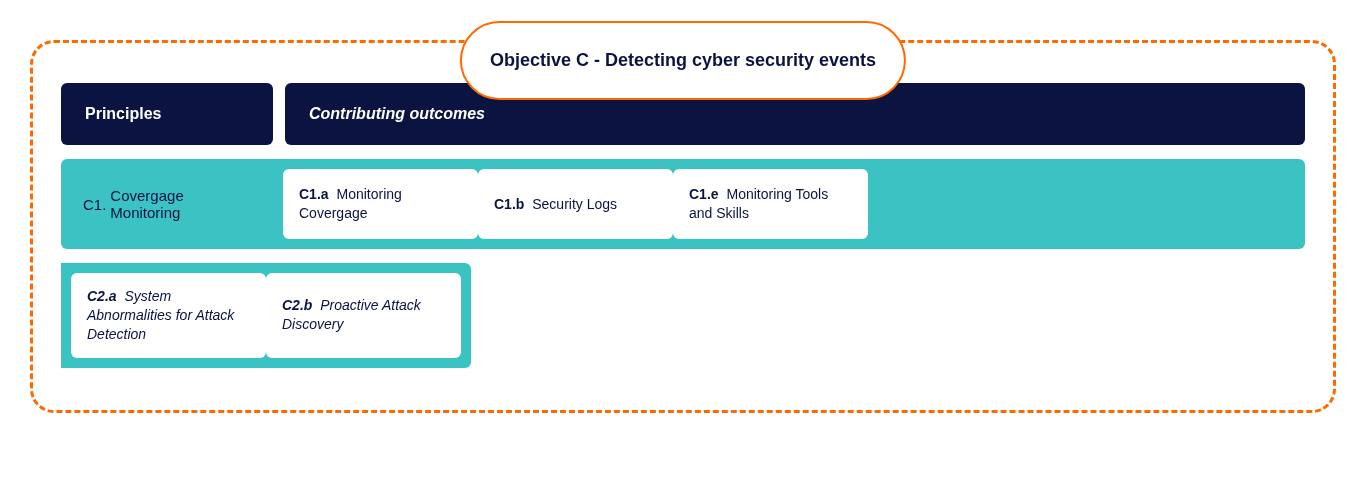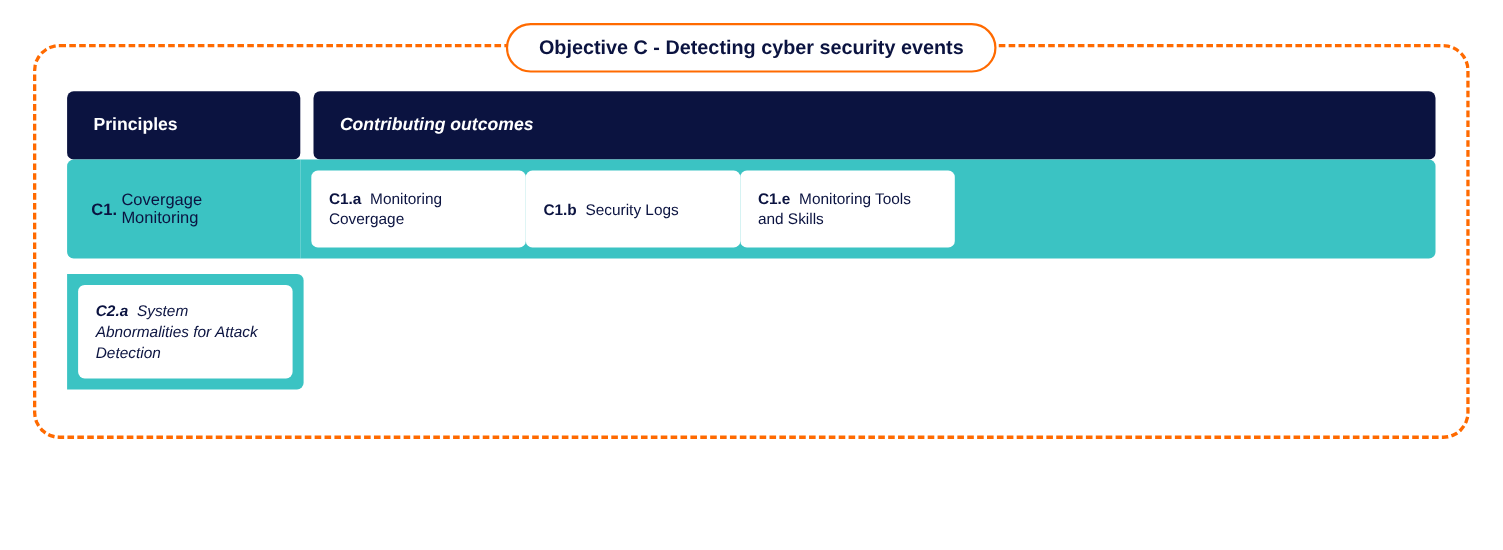--- a/index.html
+++ b/index.html
@@ -17,29 +17,30 @@
     padding: 40px 28px 28px 28px;
   }
   .title-badge {
     position: absolute;
     top: -22px;
     left: 50%;
     transform: translateX(-50%);
     background: #fff;
     border: 2px solid #ff6a00;
     border-radius: 999px;
-    padding: 10px 28px;
+    padding: 27px 28px;
     font-weight: 700;
     font-size: 18px;
     color: #0b1340;
     white-space: nowrap;
   }
   .header-row {
     display: flex;
     gap: 12px;
+    margin-bottom: 14px;
   }
   .header-cell {
     background: #0b1340;
     color: #fff;
     font-weight: 700;
     font-size: 16px;
     padding: 22px 24px;
     border-radius: 6px;
   }
   .header-principles { width: 212px; flex: 0 0 212px; }
@@ -53,21 +54,21 @@
     width: 212px;
     flex: 0 0 212px;
     background: #3bc3c3;
     color: #0b1340;
     font-size: 15px;
     padding: 28px 22px;
     border-radius: 6px 0 0 6px;
     display: flex;
     align-items: center;
   }
-  .principle-cell .code { font-weight: 700; margin-right: 4px; }
+  .principle-cell .code { font-weight: 400; margin-right: 4px; }
   .outcomes-wrap {
     flex: 1;
     background: #3bc3c3;
     border-radius: 0 6px 6px 0;
     padding: 10px;
     display: flex;
   }
   .row-partial .outcomes-wrap {
     flex: 0 0 auto;
     font-style: italic;
@@ -118,16 +119,19 @@
           <div class="outcome-card">
             <span><span class="code">C1.e</span><span> Monitoring Tools and Skills</span></span>
           </div>
         </div>
       </div>
       <div class="row row-partial">
         <div class="outcomes-wrap">
           <div class="outcome-card">
             <span><span class="code">C2.a</span><span> System Abnormalities for Attack Detection</span></span>
           </div>
+          <div class="outcome-card">
+            <span><span class="code">C2.b</span><span> Proactive Attack Discovery</span></span>
+          </div>
         </div>
       </div>
     </div>
 </div>
 
 </body></html>

